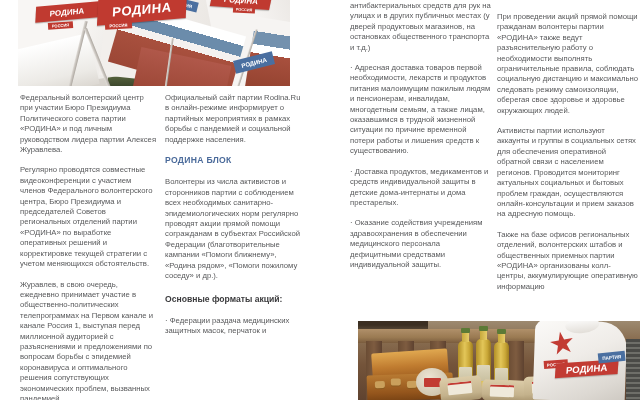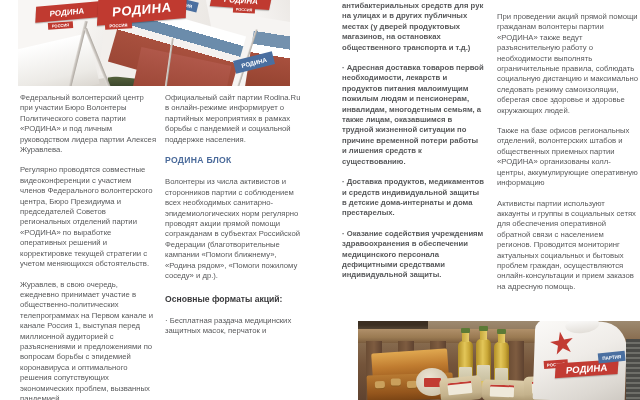--- a/index.html
+++ b/index.html
@@ -4,21 +4,21 @@
 <style>
   html,body{margin:0;padding:0;}
   .page{
     position:relative;width:640px;height:400px;background:#ffffff;overflow:hidden;
     font-family:"Liberation Sans",sans-serif;color:#58595b;
   }
   .col{position:absolute;font-size:7.7px;line-height:10.4px;color:#58595b;letter-spacing:0px;}
   .col p{margin:0 0 10px 0;}
   .col1{left:20px;top:93px;width:137px;}
   .col2{left:165px;top:93px;width:141px;}
-  .col3{left:342px;top:1px;width:142px;font-weight:bold;}
+  .col3{left:350px;top:1px;width:142px;}
   .col4{left:497px;top:12px;width:141px;}
   .blue-heading{
     color:#4a6a9a;font-weight:bold;font-size:8.6px;letter-spacing:0.3px;
     margin:2px 0 12px 0;
   }
   .dark-heading{
     color:#3b3b3d;font-weight:bold;font-size:8.6px;margin:12px 0 12px 0;
   }
   
   .photo-flags{
@@ -160,44 +160,44 @@
     </div>
     <div class="redbox rx3">
       <span>РОССИЯ</span>
     </div>
     <div class="rbblue bluetag2">
       <span>РОДИНА</span>
     </div>
   </div>
 
   <div class="col col1">
-    <p>Федеральный волонтерский центр при участии Бюро Волонтеры Политического совета партии «РОДИНА» и под личным руководством лидера партии Алексея Журавлева.</p>
+    <p>Федеральный волонтерский центр при участии Бюро Президиума Политического совета партии «РОДИНА» и под личным руководством лидера партии Алексея Журавлева.</p>
     <p>Регулярно проводятся совместные видеоконференции с участием членов Федерального волонтерского центра, Бюро Президиума и председателей Советов региональных отделений партии «РОДИНА» по выработке оперативных решений и корректировке текущей стратегии с учетом меняющихся обстоятельств.</p>
     <p>Журавлев, в свою очередь, ежедневно принимает участие в общественно-политических телепрограммах на Первом канале и канале Россия 1, выступая перед миллионной аудиторией с разъяснениями и предложениями по вопросам борьбы с эпидемией коронавируса и оптимального решения сопутствующих экономических проблем, вызванных пандемией.</p>
   </div>
 
   <div class="col col2">
     <p>Официальный сайт партии Rodina.Ru в онлайн-режиме информирует о партийных мероприятиях в рамках борьбы с пандемией и социальной поддержке населения.</p>
     <div class="blue-heading">РОДИНА БЛОК</div>
     <p>Волонтеры из числа активистов и сторонников партии с соблюдением всех необходимых санитарно-эпидемиологических норм регулярно проводят акции прямой помощи согражданам в субъектах Российской Федерации (благотворительные кампании «Помоги ближнему», «Родина рядом», «Помоги пожилому соседу» и др.).</p>
     <div class="dark-heading">Основные форматы акций:</div>
-    <p>· Бесплатная раздача медицинских защитных масок, перчаток и</p>
+    <p>· Федерации раздача медицинских защитных масок, перчаток и</p>
   </div>
 
   <div class="col col3">
     <p>антибактериальных средств для рук на улицах и в других публичных местах (у дверей продуктовых магазинов, на остановках общественного транспорта и т.д.)</p>
     <p>· Адресная доставка товаров первой необходимости, лекарств и продуктов питания малоимущим пожилым людям и пенсионерам, инвалидам, многодетным семьям, а также лицам, оказавшимся в трудной жизненной ситуации по причине временной потери работы и лишения средств к существованию.</p>
     <p>· Доставка продуктов, медикаментов и средств индивидуальной защиты в детские дома-интернаты и дома престарелых.</p>
     <p>· Оказание содействия учреждениям здравоохранения в обеспечении медицинского персонала дефицитными средствами индивидуальной защиты.</p>
   </div>
 
   <div class="col col4">
     <p>При проведении акций прямой помощи гражданам волонтеры партии «РОДИНА» также ведут разъяснительную работу о необходимости выполнять ограничительные правила, соблюдать социальную дистанцию и максимально следовать режиму самоизоляции, оберегая свое здоровье и здоровье окружающих людей.</p>
+    <p>Активисты партии используют аккаунты и группы в социальных сетях для обеспечения оперативной обратной связи с населением регионов. Проводится мониторинг актуальных социальных и бытовых проблем граждан, осуществляются онлайн-консультации и прием заказов на адресную помощь.</p>
     <p>Также на базе офисов региональных отделений, волонтерских штабов и общественных приемных партии «РОДИНА» организованы колл-центры, аккумулирующие оперативную информацию</p>
-    <p>Активисты партии используют аккаунты и группы в социальных сетях для обеспечения оперативной обратной связи с населением регионов. Проводится мониторинг актуальных социальных и бытовых проблем граждан, осуществляются онлайн-консультации и прием заказов на адресную помощь.</p>
   </div>
 
   <div class="photo-groceries">
     <div class="dark-corner"></div>
     <div class="wood-rail"></div>
     <div class="slat sl1"></div>
     <div class="slat sl2"></div>
     <div class="slat sl3"></div>
     <div class="slat sl4"></div>
     <div class="slat sl5"></div>

